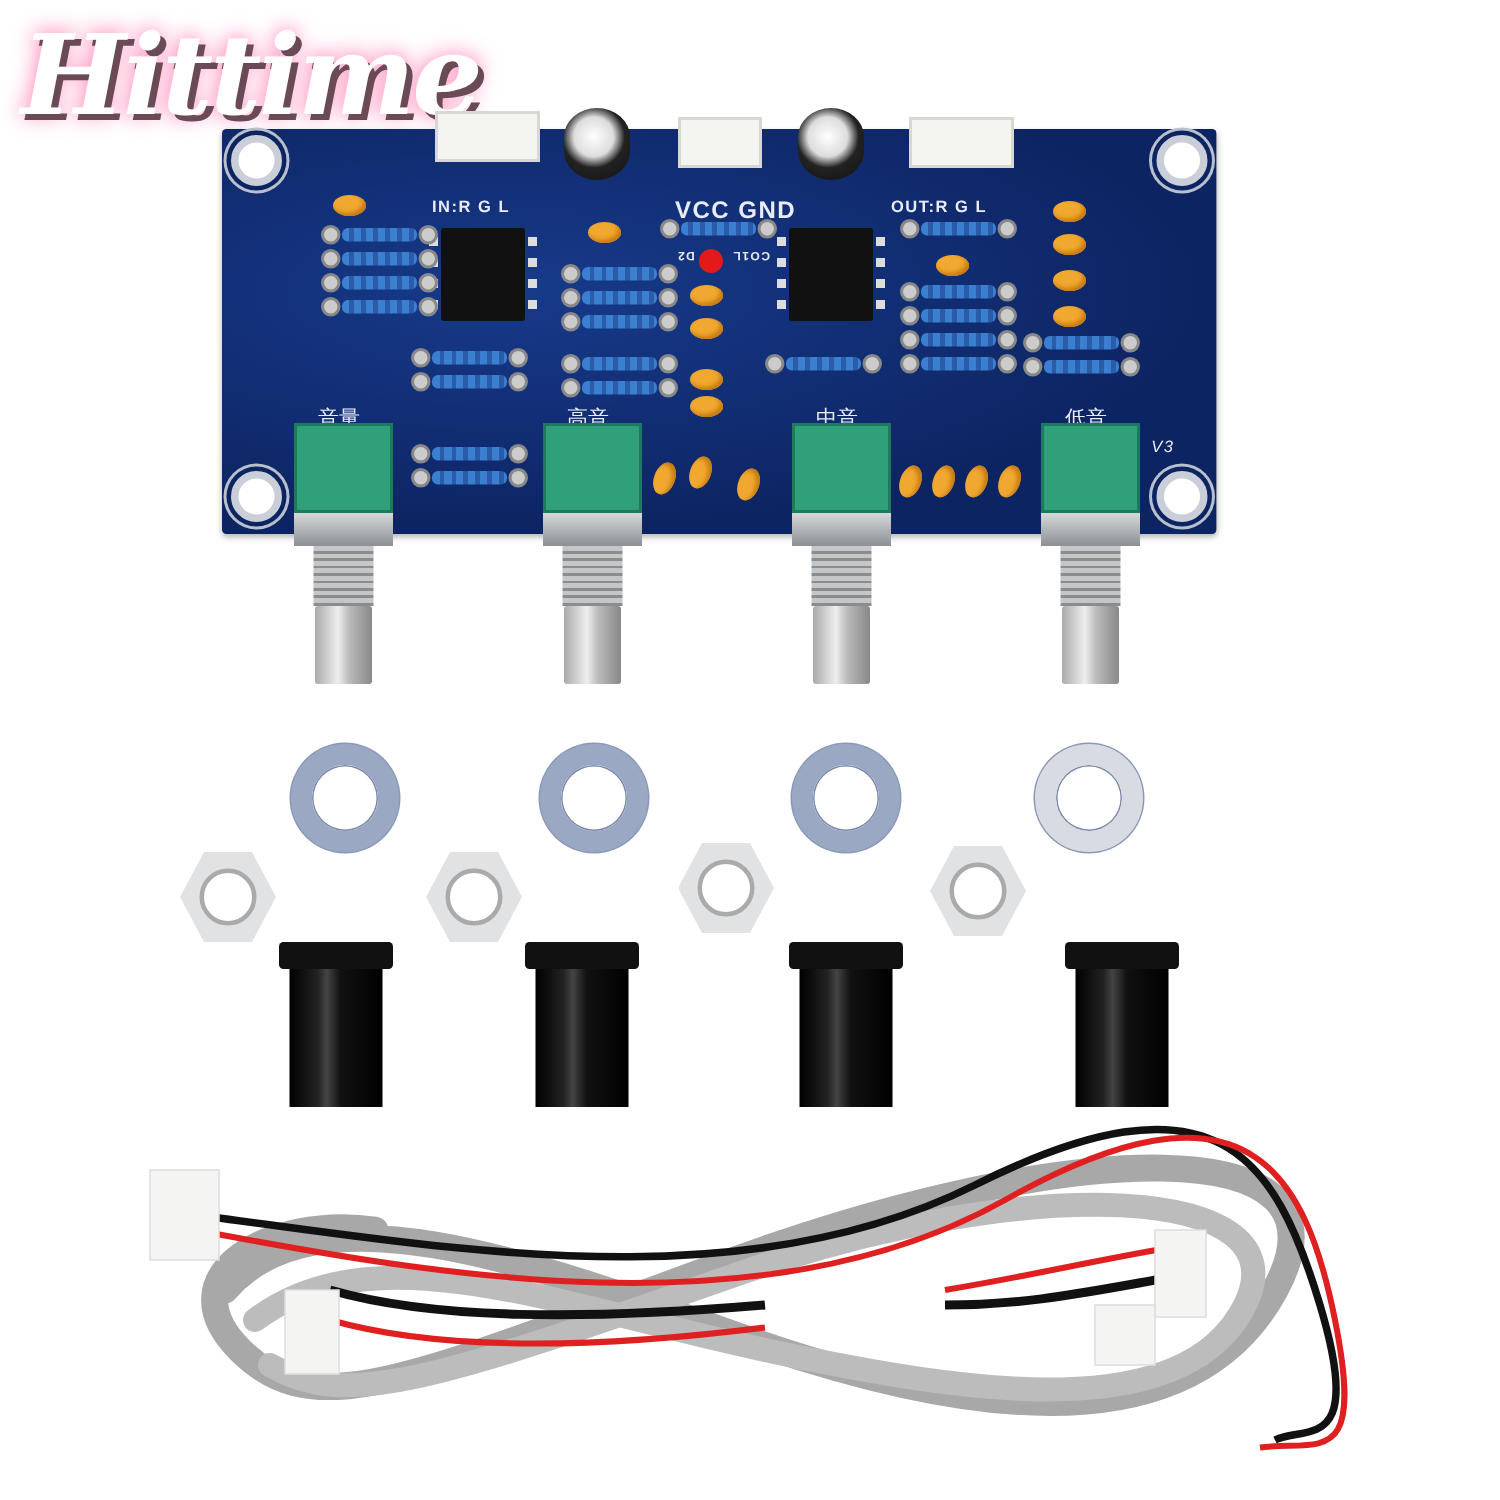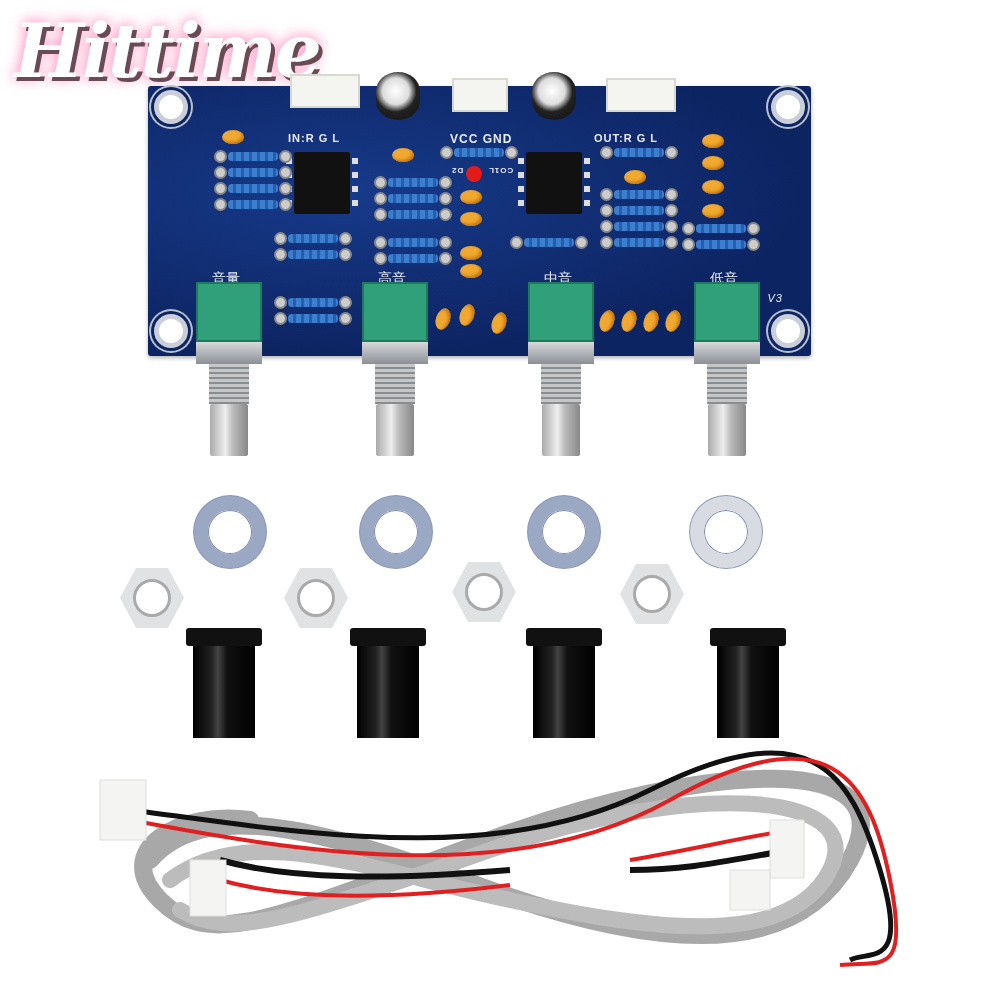--- a/index.html
+++ b/index.html
@@ -53,21 +53,21 @@
   <div class="abs hole" style="right:6px;bottom:8px"></div>
 
   <div class="abs conn" style="left:142px;top:-12px;width:70px"></div>
   <div class="abs conn" style="left:304px;top:-8px;width:56px"></div>
   <div class="abs conn" style="left:458px;top:-8px;width:70px"></div>
 
   <div class="abs cap-elec" style="left:228px;top:-14px"></div>
   <div class="abs cap-elec" style="left:384px;top:-14px"></div>
 
   <div class="abs silk" style="left:140px;top:46px">IN:R  G  L</div>
-  <div class="abs silk" style="left:302px;top:46px;font-size:12px">VCC  GND</div>
+  <div class="abs silk" style="left:302px;top:46px;font-size:16px">VCC  GND</div>
   <div class="abs silk" style="left:446px;top:46px">OUT:R  G  L</div>
   <div class="abs silk" style="left:303px;top:80px;font-size:8px;transform:rotate(180deg)">D2</div>
   <div class="abs silk" style="left:340px;top:80px;font-size:8px;transform:rotate(180deg)">CO1L</div>
   <div class="abs silk" style="right:28px;top:206px;font-style:italic;font-weight:normal">V3</div>
 
   <div class="abs ic" style="left:146px;top:66px"></div>
   <div class="abs ic" style="left:378px;top:66px"></div>
 
   <div class="abs res" style="left:80px;top:66px"></div>
   <div class="abs res" style="left:80px;top:82px"></div>

